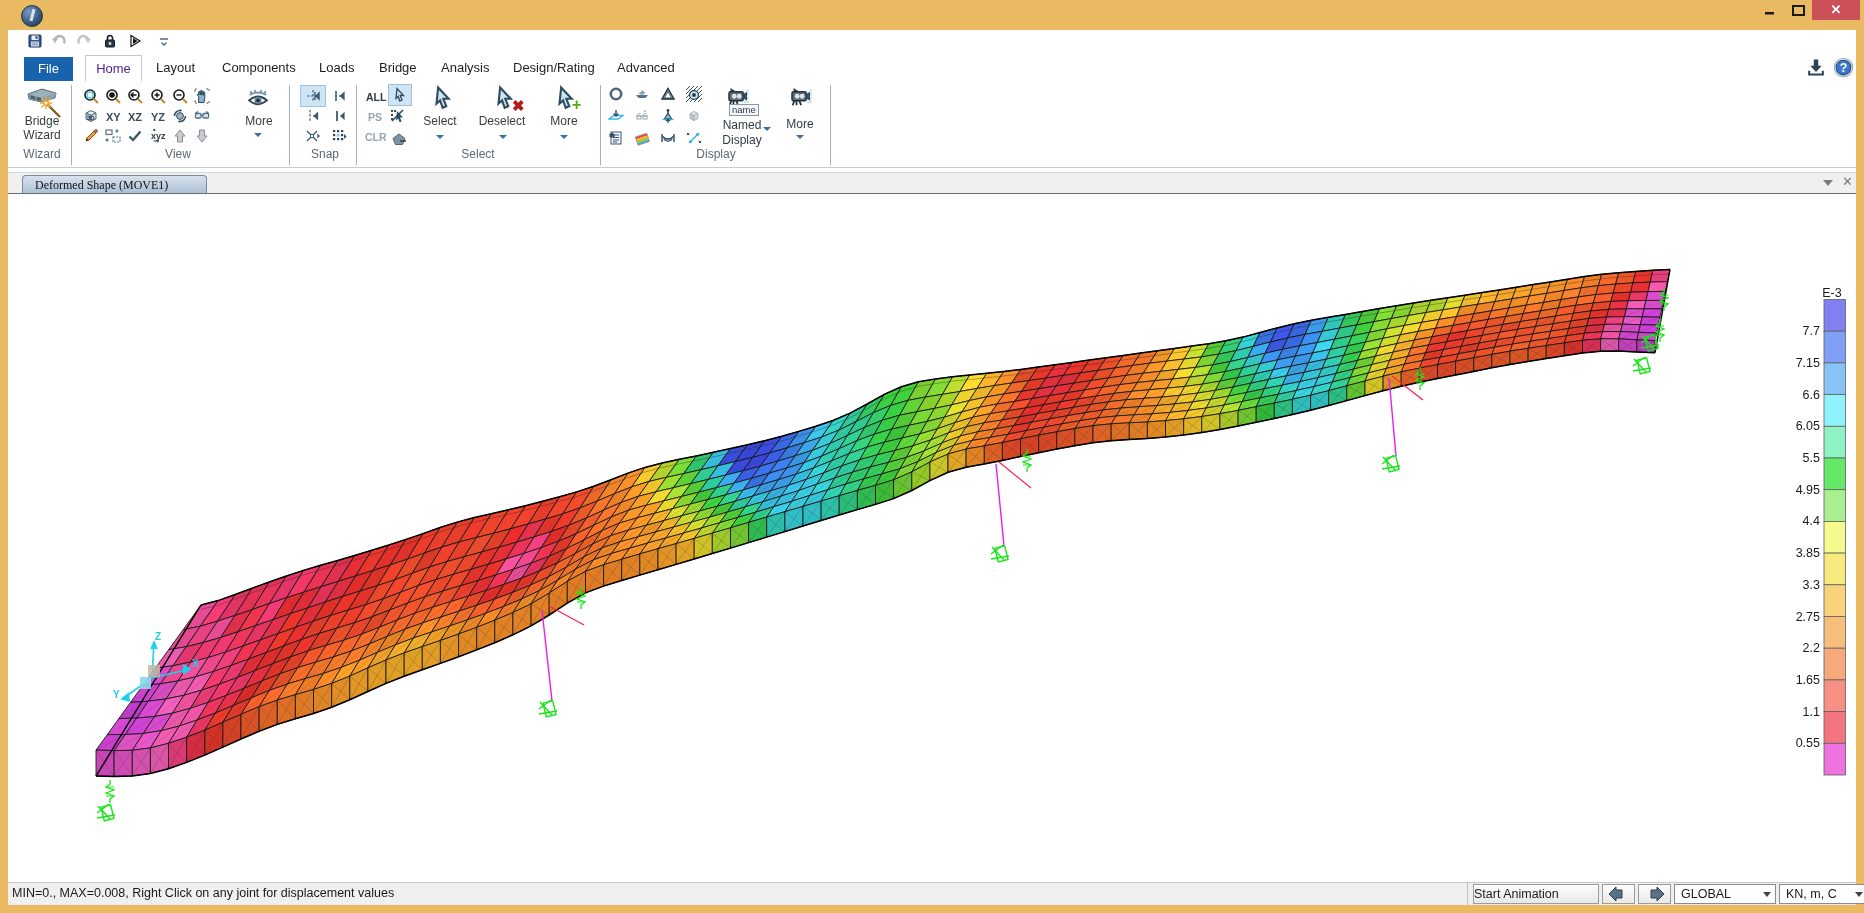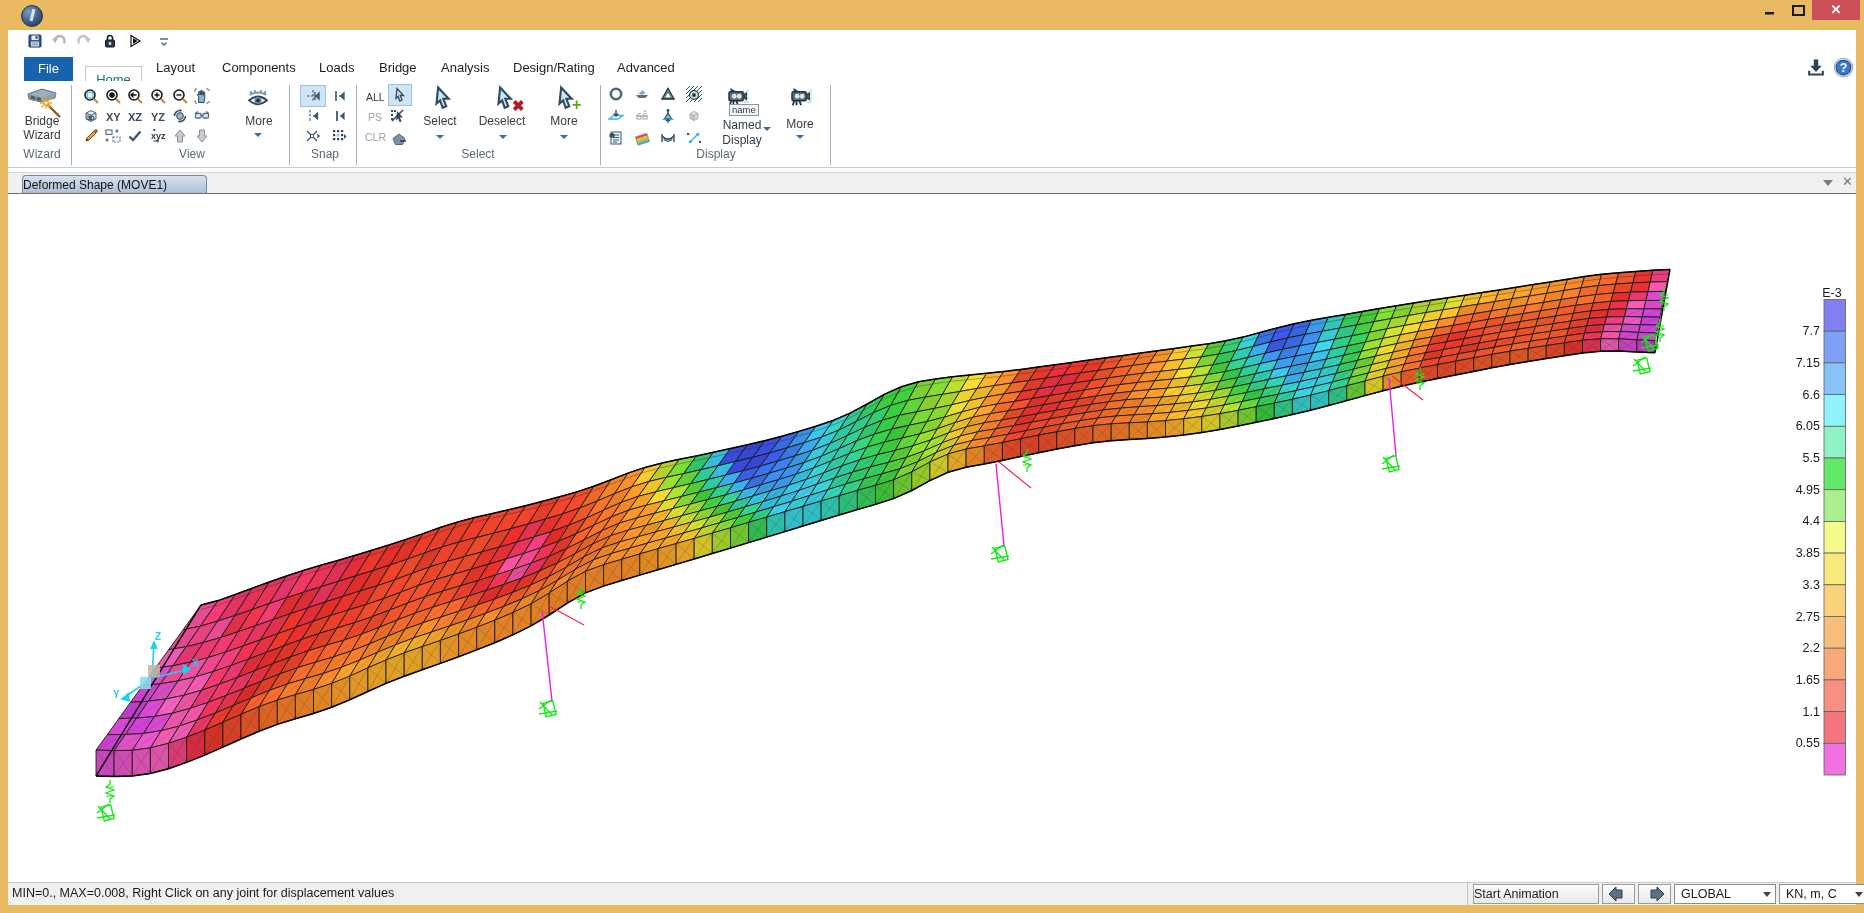--- a/index.html
+++ b/index.html
@@ -10,30 +10,30 @@
   background:radial-gradient(circle at 35% 30%, #7a9cc4 0%, #3c5a80 55%, #1c3048 100%); border:1px solid #24364a; }
 #appicon:after { content:""; position:absolute; left:9px; top:3px; width:3px; height:12px; background:#d8e4ee; transform:rotate(14deg); }
 #btn-min, #btn-max { position:absolute; top:0; width:24px; height:20px; }
 #closebtn { position:absolute; left:1812px; top:0; width:48px; height:20px; background:#cc5058; color:#fff;
   text-align:center; font-size:13px; line-height:19px; font-weight:bold; }
 #mainarea { position:absolute; left:8px; top:30px; width:1848px; height:875px; background:#fff; }
 #menurow { position:absolute; left:8px; top:55px; width:1516px; height:26px; background:#fff; }
 .mtab { position:absolute; top:0; height:26px; font-size:13px; color:#1e1e1e; text-align:left; line-height:25px; }
 #filetab { position:absolute; left:16px; top:2px; width:49px; height:24px; background:#1763ac; color:#fff;
   font-size:13px; text-align:center; line-height:23px; }
-#hometab { position:absolute; left:77px; top:11px; width:57px; height:26px; background:#fff; border:1px solid #c8c8c8;
-  border-bottom:none; color:#0f766e; font-size:13px; text-align:center; line-height:25px; }
+#hometab { position:absolute; left:77px; top:0px; width:57px; height:26px; background:#fff; border:1px solid #c8c8c8;
+  border-bottom:none; color:#4c1d95; font-size:13px; text-align:center; line-height:25px; }
 #ribbon { position:absolute; left:8px; top:81px; width:1848px; height:86px; background:#fff; font-size:12px; }
 #ribbonedge { position:absolute; left:8px; top:167px; width:1848px; height:1px; background:#c4cdd6; }
 .rlbl { position:absolute; text-align:center; font-size:12px; color:#333c44; line-height:14px; }
 .glbl { position:absolute; text-align:center; font-size:12px; color:#5a6a78; }
-.slbl { position:absolute; font-size:10.5px; font-weight:normal; color:#333c44; }
+.slbl { position:absolute; font-size:10.5px; font-weight:bold; color:#333c44; }
 #tabstrip { position:absolute; left:8px; top:172px; width:1848px; height:21px; background:#f0f0f0; border-top:1px solid #d8d8d8; }
 #viewtab { position:absolute; left:14px; top:2px; width:185px; height:19px; border:1px solid #7a8a9a; border-bottom:none;
-  border-radius:4px 4px 0 0; background:linear-gradient(#d8e2ee, #aabfd4); font-size:12px; color:#111; padding-left:0; line-height:18px; }
+  border-radius:4px 4px 0 0; background:linear-gradient(#d8e2ee, #aabfd4); font-size:12px; color:#111; padding-left:12px; line-height:18px;font-family:Liberation Serif, serif; }
 #canvas { position:absolute; left:8px; top:193px; width:1848px; height:689px; background:#fff; border-top:1px solid #6e6e6e; }
 #statusbar { position:absolute; left:8px; top:882px; width:1848px; height:23px; background:#f0f0f0; border-top:1px solid #c8c8c8; font-size:12.5px; color:#1a1a1a; }
 .sbtn { position:absolute; top:1px; height:20px; background:linear-gradient(#fdfdfd,#e8e8e8); border:1px solid #9a9a9a; }
 .combo { position:absolute; top:1px; height:20px; background:#fff; border:1px solid #8a8a8a; font-size:12.5px; line-height:19px; padding-left:6px; }
 .carr { position:absolute; right:4px; top:7px; width:0; height:0; border-left:4px solid transparent; border-right:4px solid transparent; border-top:5px solid #444; }
 </style></head>
 <body>
 <div id="win">
   <div id="titlebar">
     <div id="appicon"></div>
@@ -190,21 +190,21 @@
 <svg style="position:absolute;left:243px;top:88px" width="30" height="22" viewBox="0 0 16 16">
       <path d="M2 5 Q8 1.5 14 5 M3.5 4.2 L2.4 2.4 M6 3.2 L5.6 1.4 M10 3.2 L10.4 1.4 M12.5 4.2 L13.6 2.4" stroke="#7a96ac" stroke-width="1.4" fill="none"></path>
       <path d="M1.5 9 Q8 3.5 14.5 9 Q8 14.5 1.5 9 Z" fill="#fff" stroke="#2d4454" stroke-width="1.4"></path>
       <circle cx="8" cy="9" r="2.6" fill="#6d8396"></circle>
       <circle cx="8" cy="9" r="1.2" fill="#16242e"></circle>
     </svg>
 <div class="rlbl" style="left:240px;top:114px;width:38px">More</div>
 <svg style="position:absolute;left:253px;top:132px" width="10" height="6" viewBox="0 0 10 6">
       <path d="M1 1 L5 5 L9 1 Z" fill="#3a6ea5"></path>
     </svg>
-<div class="glbl" style="left:162px;top:147px;width:60px">View</div>
+<div class="glbl" style="left:148px;top:147px;width:60px">View</div>
 <div style="position:absolute;left:300px;top:85px;width:26px;height:22px;background:#cfe4f5;border:1px solid #9cc2e0"></div>
 <svg style="position:absolute;left:305px;top:88px" width="16" height="16" viewBox="0 0 16 16" opacity="1.0">
       <path d="M2 8 h7 M8 2 v12" stroke="#3c5a70" stroke-width="1.2" stroke-dasharray="2.5 1.5"></path>
       <path d="M10 4 v8 M14 8 l-4 0 m4-3 l-3 3 3 3z" stroke="#3c5a70" stroke-width="1.4" fill="#3c5a70"></path>
     </svg>
 <svg style="position:absolute;left:331px;top:88px" width="16" height="16" viewBox="0 0 16 16" opacity="1.0">
       <path d="M5 3 v10" stroke="#3c5a70" stroke-width="1.6"></path>
       <path d="M13 8 l-5 0 m5-3.2 l-3.4 3.2 3.4 3.2z" stroke="#3c5a70" stroke-width="1.3" fill="#3c5a70"></path>
     </svg>
 <svg style="position:absolute;left:305px;top:108px" width="16" height="16" viewBox="0 0 16 16" opacity="1.0">

